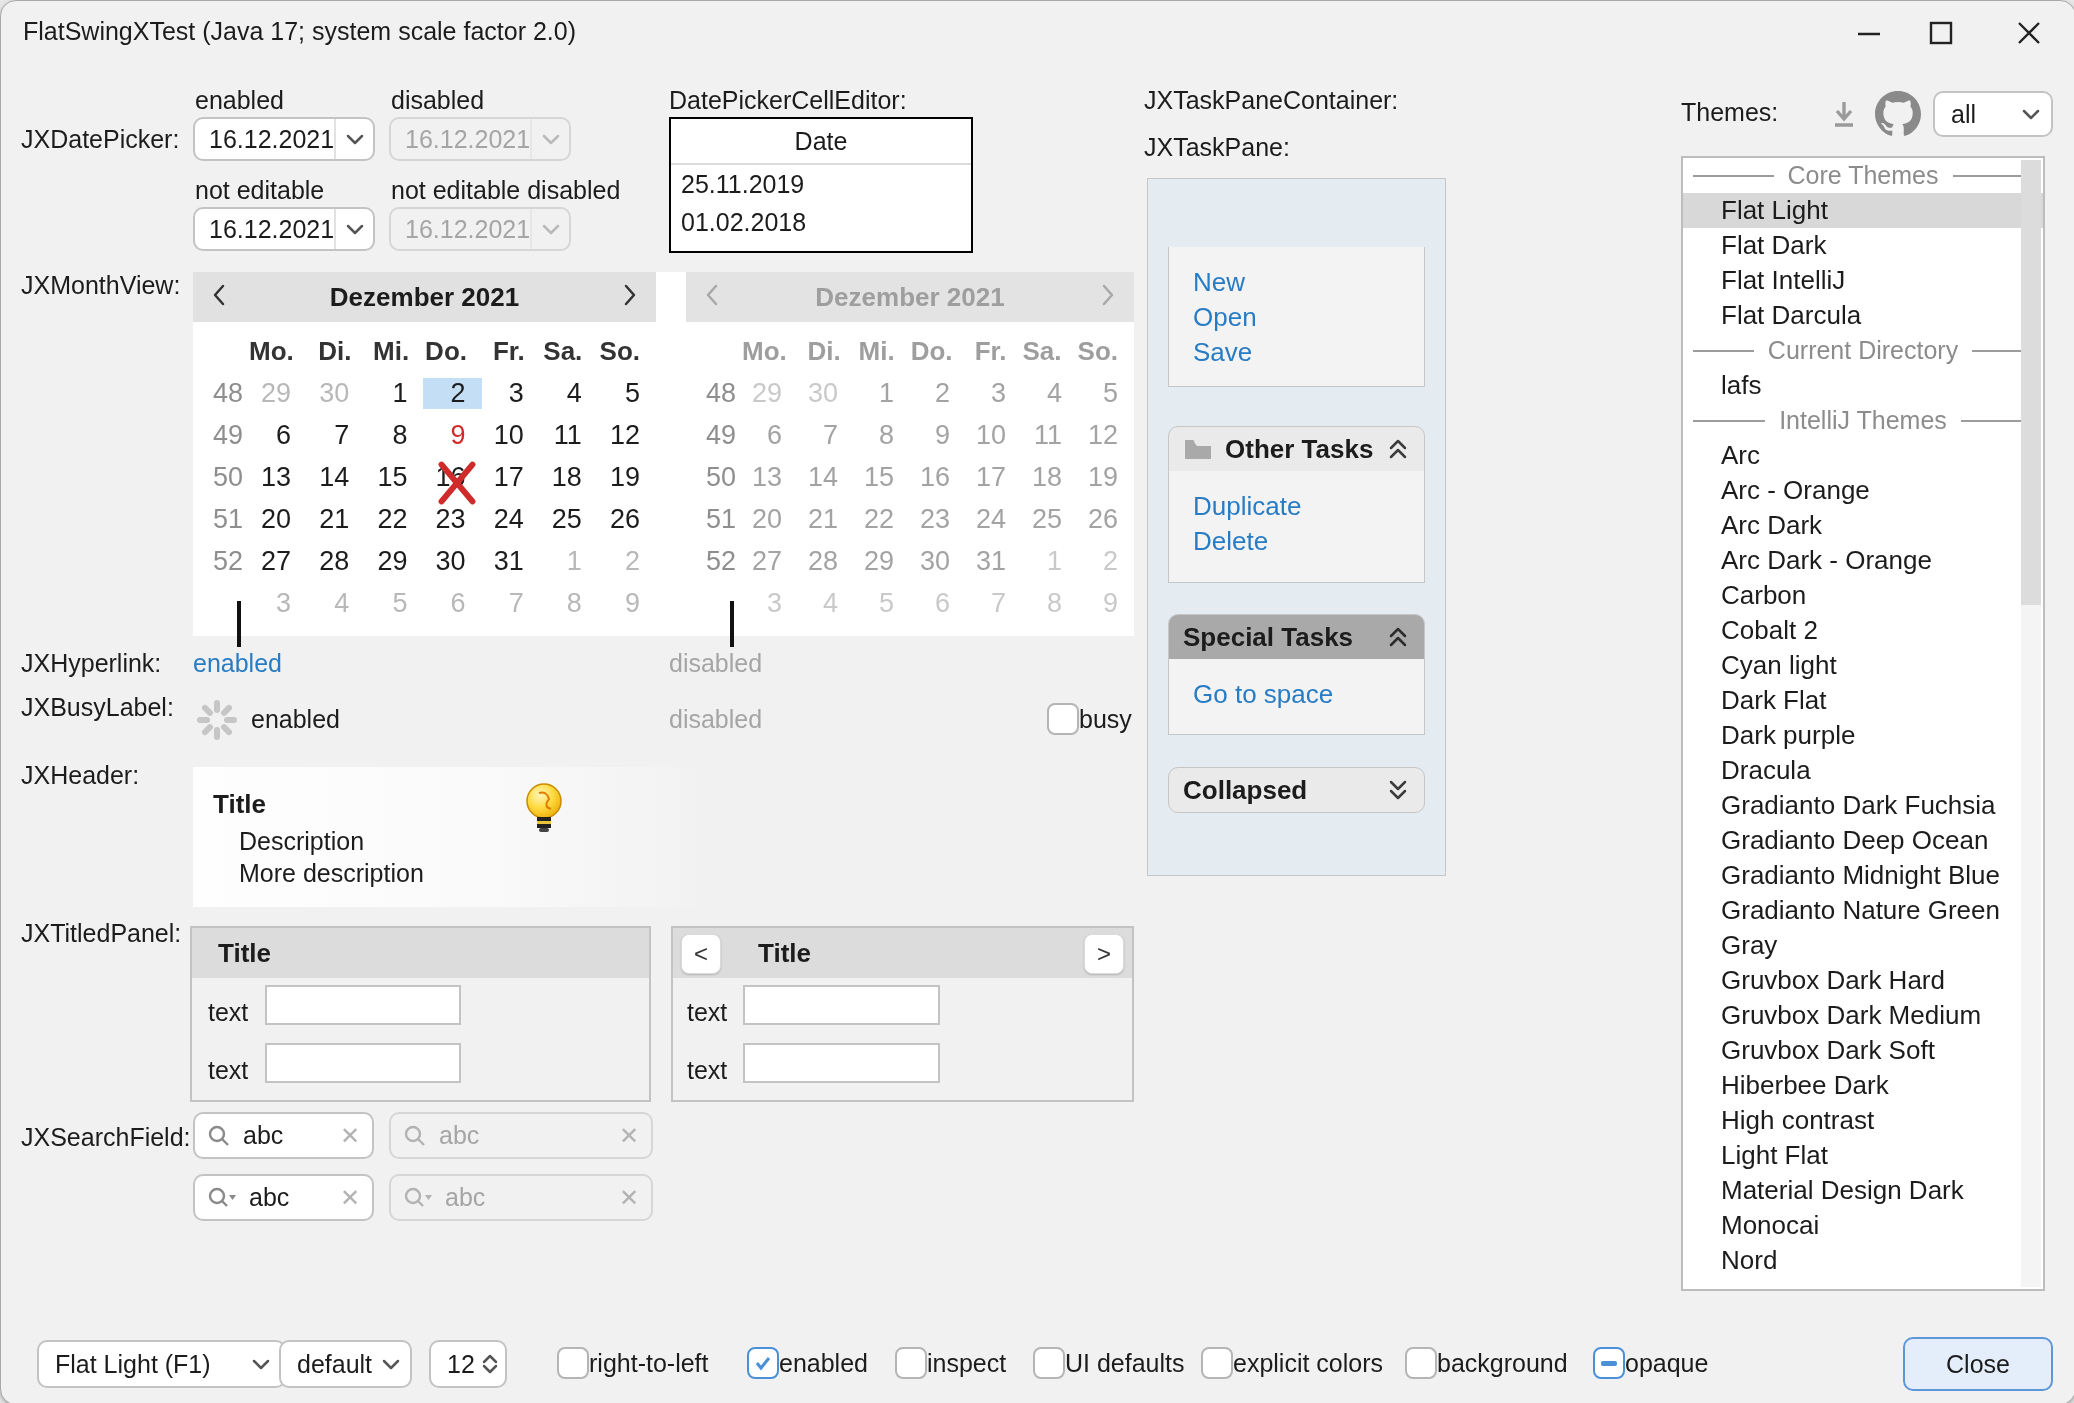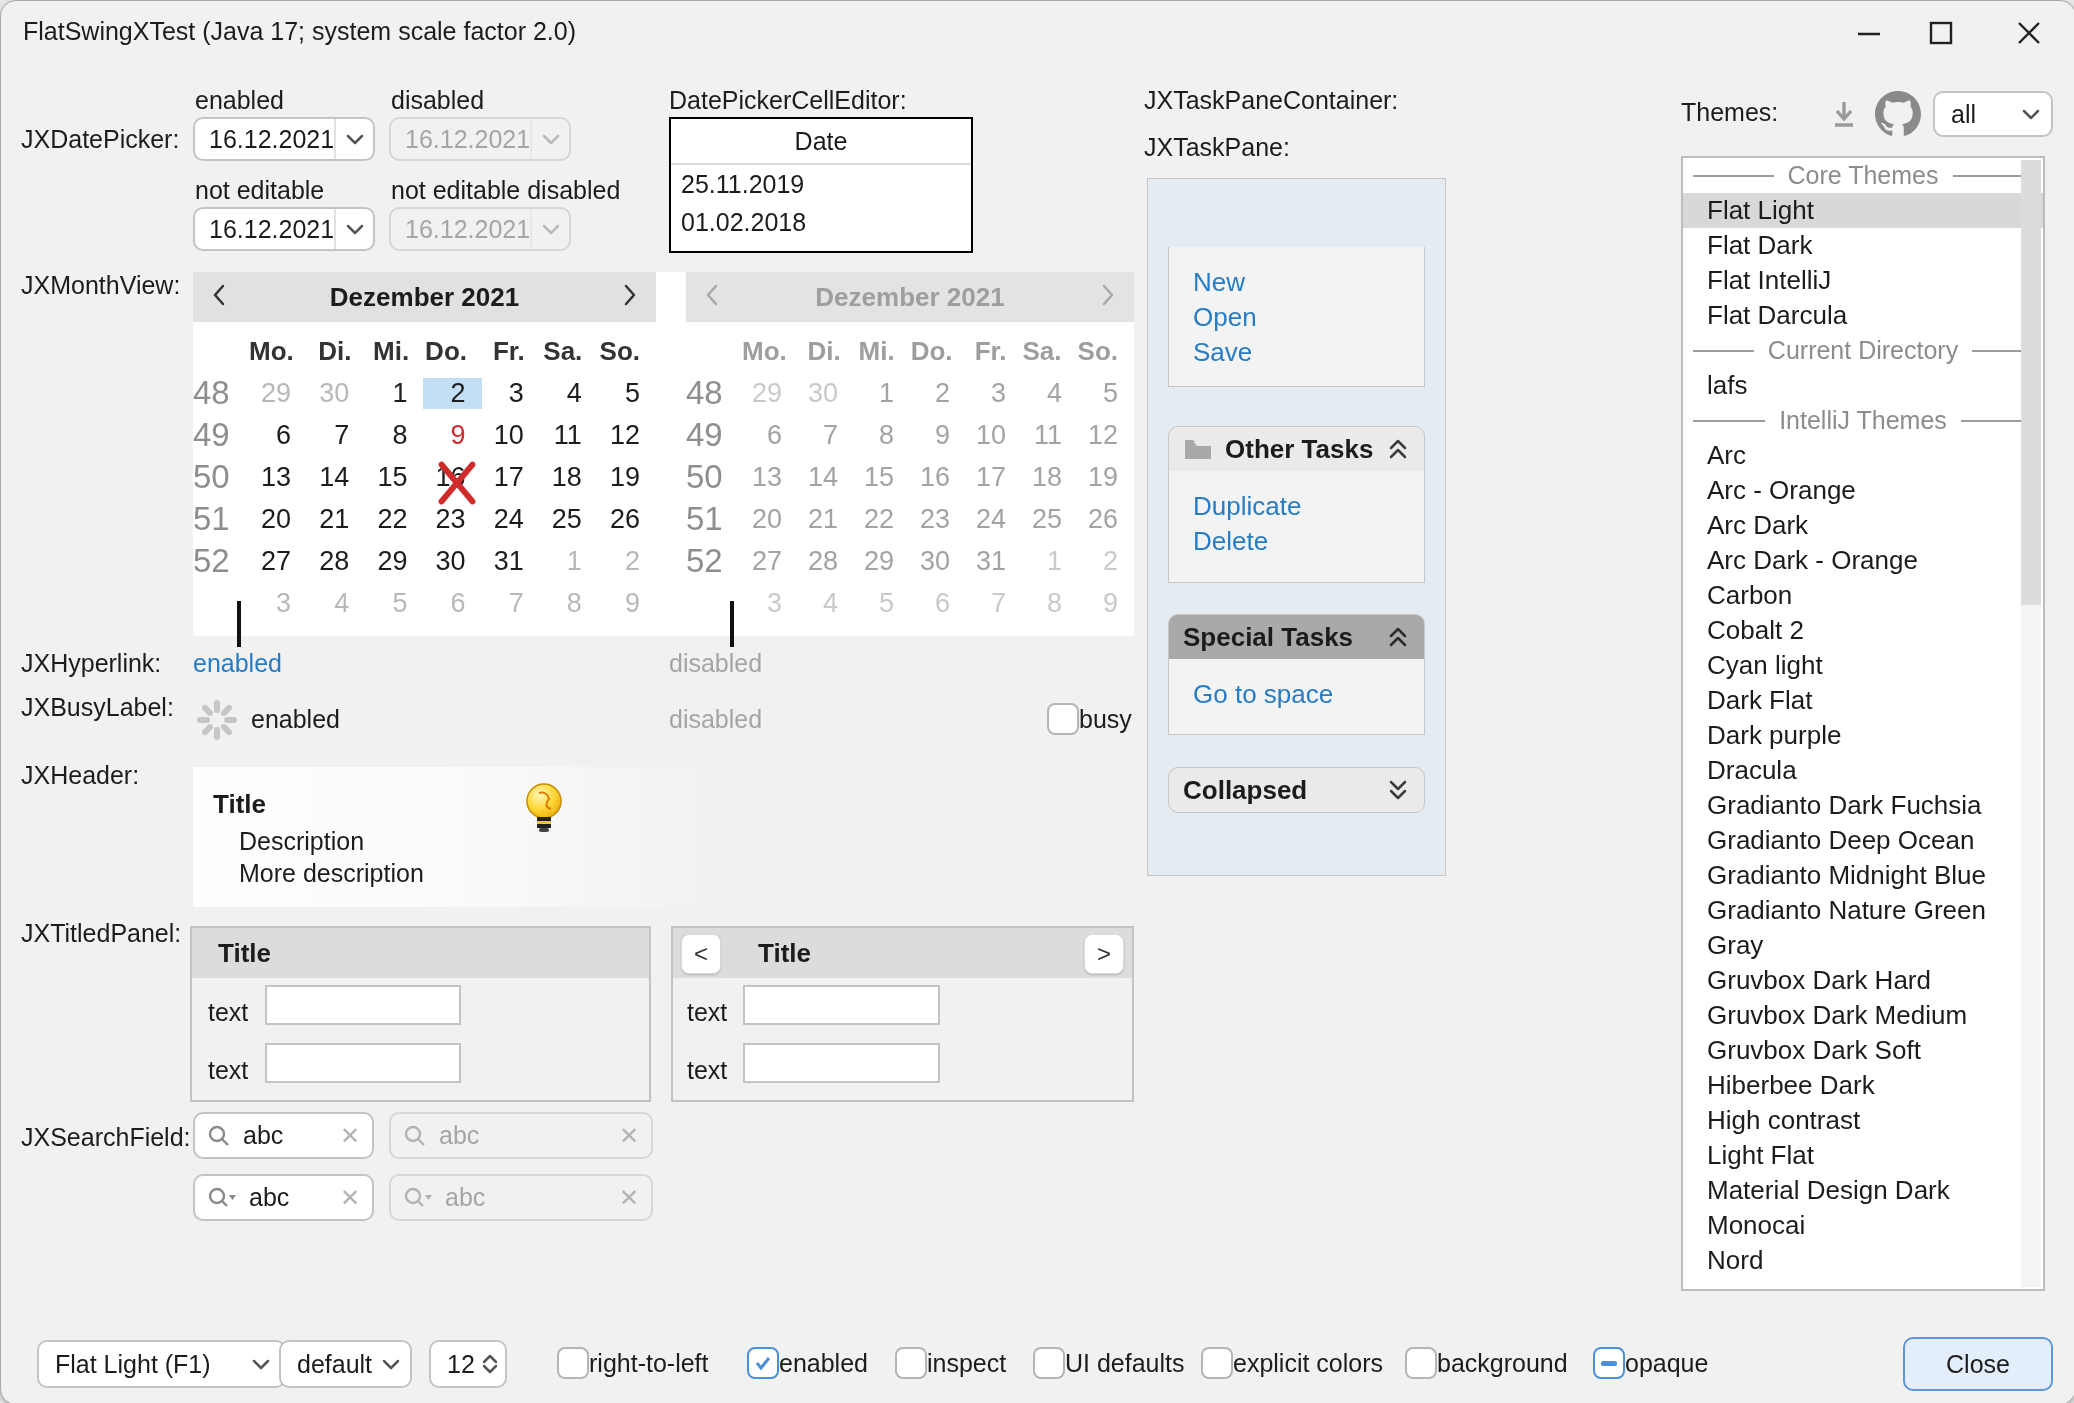--- a/index.html
+++ b/index.html
@@ -21,21 +21,21 @@
   .dtable .th{height:44px;display:flex;align-items:center;justify-content:center;border-bottom:2px solid #dcdcdc;}
   .dtable .tr{height:38px;display:flex;align-items:center;padding-left:10px;}
   
   .cal-panel{position:absolute;background:#fff;}
   .cal{position:absolute;top:0;height:364px;}
   .cal-head{height:50px;background:#e1e1e1;display:flex;align-items:center;justify-content:space-between;padding:0 18px;box-sizing:border-box;}
   .cal-title{font-weight:bold;font-size:26px;}
   .cal.disabled .cal-title{color:#9e9e9e;}
   .cal-body{padding-top:8px;}
   .cal-row{display:flex;height:42px;align-items:center;}
-  .cal-row .wk{width:56px;padding-right:6px;color:#8e8e8e;font-size:33px;box-sizing:border-box;position:relative;}
+  .cal-row .wk{width:56px;text-align:right;padding-right:6px;color:#8e8e8e;font-size:27px;box-sizing:border-box;position:relative;}
   .cal-row .day{flex:1;text-align:right;padding-right:16px;font-size:27px;position:relative;}
   .cal-row.hdrrow .day{font-weight:bold;font-size:26px;color:#333;}
   .cal .out{color:#b8b8b8;}
   .cal .sel{background:#c4dff5;}
   .cal .flag{color:#cf2b2b;}
   .cal.disabled{color:#a3a3a3;}
   .cal.disabled .cal-head{background:#e3e3e3;}
   .cal.disabled .cal-row.hdrrow .day{color:#9e9e9e;}
   .cal.disabled .day{color:#a3a3a3;}
   .cal.disabled .out{color:#c9c9c9;}
@@ -73,21 +73,21 @@
   .tpane-head.special{background:#a9a9a9;}
   .tpane-head.rounded{border-radius:10px;}
   .tpane-body{position:absolute;left:20px;width:257px;background:#f3f3f3;border:1px solid #c6c6c6;border-top:none;
     box-sizing:border-box;padding:20px 0 0 24px;}
   .tp-link{height:35px;font-size:26px;color:#277cc4;}
   
   .tcombo{position:absolute;background:#fff;border:2px solid #c3c3c3;border-radius:10px;display:flex;align-items:center;
     font-size:25px;box-sizing:border-box;padding-left:16px;}
   .tcombo .sp{flex:1;}
   .tlist{position:absolute;background:#fff;border:2px solid #bdbdbd;box-sizing:border-box;overflow:hidden;}
-  .titem{height:35px;line-height:35px;padding-left:24px;font-size:26px;white-space:nowrap;}
+  .titem{height:35px;line-height:35px;padding-left:38px;font-size:26px;white-space:nowrap;}
   .titem.sel{background:#d8d8d8;}
   .tsep{height:35px;display:flex;align-items:center;color:#8c8c8c;font-size:25px;padding:0 10px;gap:14px;}
   .tsep::before,.tsep::after{content:"";flex:1;border-top:2px solid #9c9c9c;}
   .vscroll{position:absolute;top:2px;bottom:2px;width:20px;background:#f4f4f4;}
   .vthumb{position:absolute;top:0;left:0;width:20px;height:445px;background:#dcdcdc;}
   
   .cbgroup{position:absolute;display:flex;align-items:center;gap:0;font-size:25px;}
   .cbox{width:32px;height:32px;background:#fff;border:2px solid #b5b5b5;border-radius:8px;box-sizing:border-box;
     display:flex;align-items:center;justify-content:center;}
   .cbox.checked{border-color:#4a90d9;}

